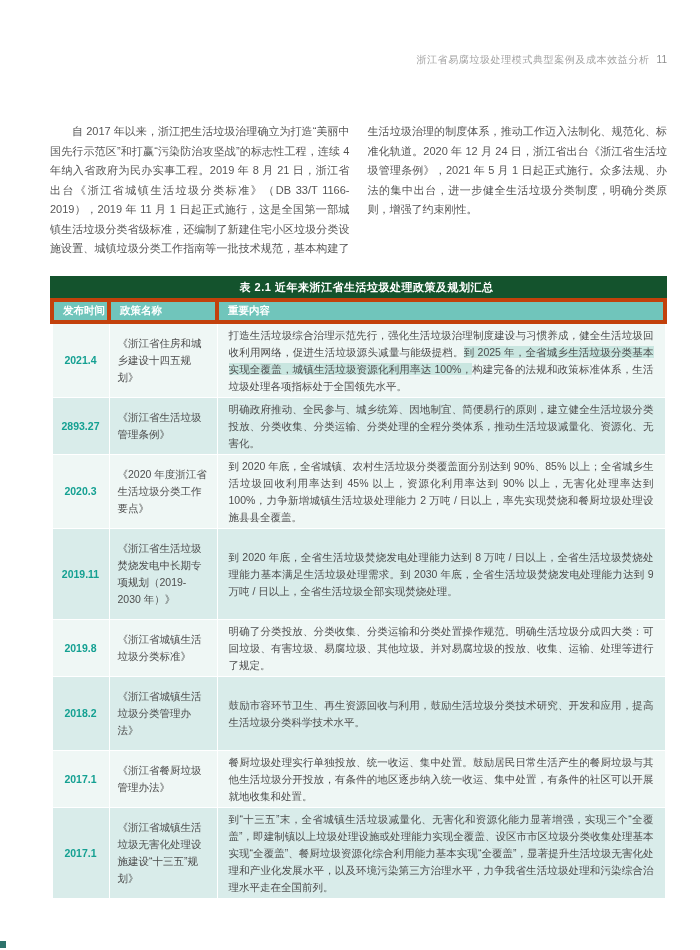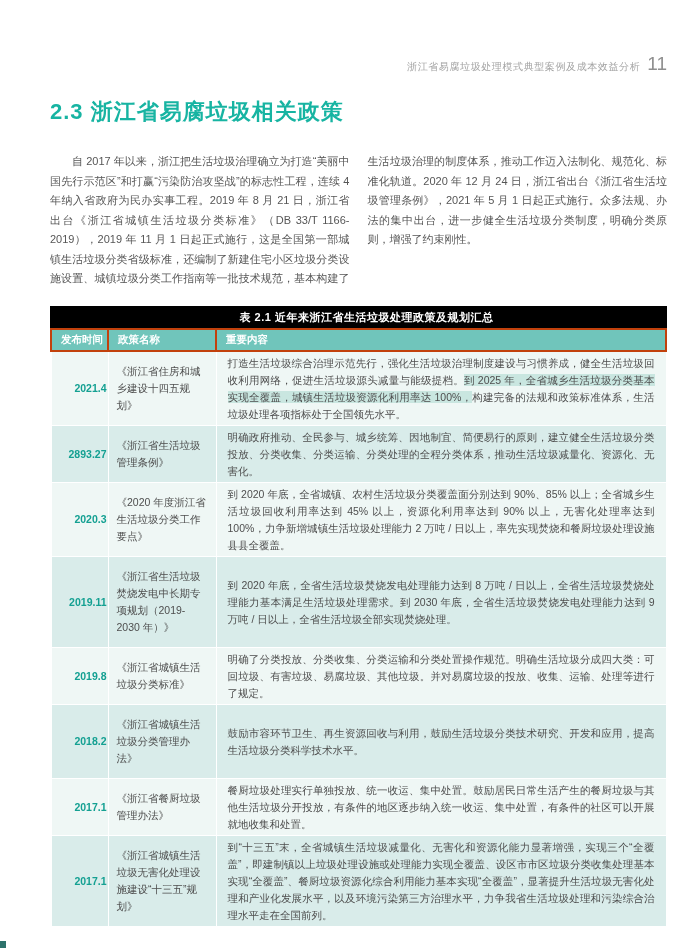--- a/index.html
+++ b/index.html
@@ -10,21 +10,21 @@
     margin: 0 auto;
     background: #ffffff;
     font-family: "Liberation Sans", "DejaVu Sans", sans-serif;
     overflow: hidden;
   }
   .running-header {
     position: absolute; top: 53px; right: 33px;
     display: flex; align-items: baseline; gap: 7px;
   }
   .running-title { font-size: 10px; color: #a3a3a3; letter-spacing: 0.6px; margin-left: 31px; }
-  .page-number { font-size: 19px; color: #8f8f8f; }
+  .page-number { font-size: 10px; color: #8f8f8f; }
 
   .content { position: absolute; left: 50px; top: 97px; width: 617px; }
 
   .section-title {
     margin: 0;
     font-size: 22px; font-weight: bold;
     color: #17b4a2; letter-spacing: 1px;
   }
 
   .intro {
@@ -32,41 +32,41 @@
     height: 141px;
     column-count: 2; column-gap: 18px; column-fill: auto;
     font-size: 11px; line-height: 19.5px;
     color: #565656; text-align: justify;
   }
   .intro p { margin: 0; text-indent: 2em; }
 
   .table-wrap { margin-top: 13px; }
   .table-caption {
     height: 22px; line-height: 22px;
-    background: #000000; color: #ffffff;
+    background: #14532d; color: #ffffff;
     text-align: center; font-size: 11px; font-weight: bold;
     letter-spacing: 0.5px;
     margin-bottom: 0;
     padding-left: 16px;
   }
   table.policy-table { width: 100%; border-collapse: collapse; table-layout: fixed; }
   .policy-table th {
     background: #70c5bb; color: #ffffff;
     font-size: 10.5px; font-weight: bold; text-align: left;
     height: 22px; padding: 0 0 0 9px;
-    border: 2px solid #c2410c;
+    border: 4px solid #c2410c;
   }
   .policy-table td {
     font-size: 10.5px; color: #4e4e4e; line-height: 17px;
     vertical-align: middle;
     border: 1px solid #ffffff;
   }
   .policy-table tr:nth-child(odd) td { background: #eff7f5; }
   .policy-table tr:nth-child(even) td { background: #d9ecea; }
-  td.c-date { text-align: right; color: #14a092; font-weight: bold; }
+  td.c-date { text-align: center; color: #14a092; font-weight: bold; }
   td.c-policy { padding: 11px 8px; }
   td.c-content { padding: 0 11px; text-align: justify; }
   .hl { background: #c9e6e0; }
 
   .corner-mark {
     position: absolute; left: 0; bottom: 2px;
     width: 6px; height: 7px; background: #2d726b;
   }
 </style>
 </head>
@@ -74,21 +74,20 @@
 
 <div class="page">
 
   <div class="running-header">
     <span class="running-title">浙江省易腐垃圾处理模式典型案例及成本效益分析</span>
     <span class="page-number">11</span>
   </div>
 
   <div class="content">
 
-    <h1 class="section-title">2.3 浙江省易腐垃圾相关政策</h1>
 
     <div class="intro">
       <p>自 2017 年以来，浙江把生活垃圾治理确立为打造“美丽中国先行示范区”和打赢“污染防治攻坚战”的标志性工程，连续 4 年纳入省政府为民办实事工程。2019 年 8 月 21 日，浙江省出台《浙江省城镇生活垃圾分类标准》（DB 33/T 1166-2019），2019 年 11 月 1 日起正式施行，这是全国第一部城镇生活垃圾分类省级标准，还编制了新建住宅小区垃圾分类设施设置、城镇垃圾分类工作指南等一批技术规范，基本构建了生活垃圾治理的制度体系，推动工作迈入法制化、规范化、标准化轨道。2020 年 12 月 24 日，浙江省出台《浙江省生活垃圾管理条例》，2021 年 5 月 1 日起正式施行。众多法规、办法的集中出台，进一步健全生活垃圾分类制度，明确分类原则，增强了约束刚性。</p>
     </div>
 
     <div class="table-wrap">
       <div class="table-caption">表 2.1 近年来浙江省生活垃圾处理政策及规划汇总</div>
       <table class="policy-table">
         <colgroup>
           <col style="width:57px">

